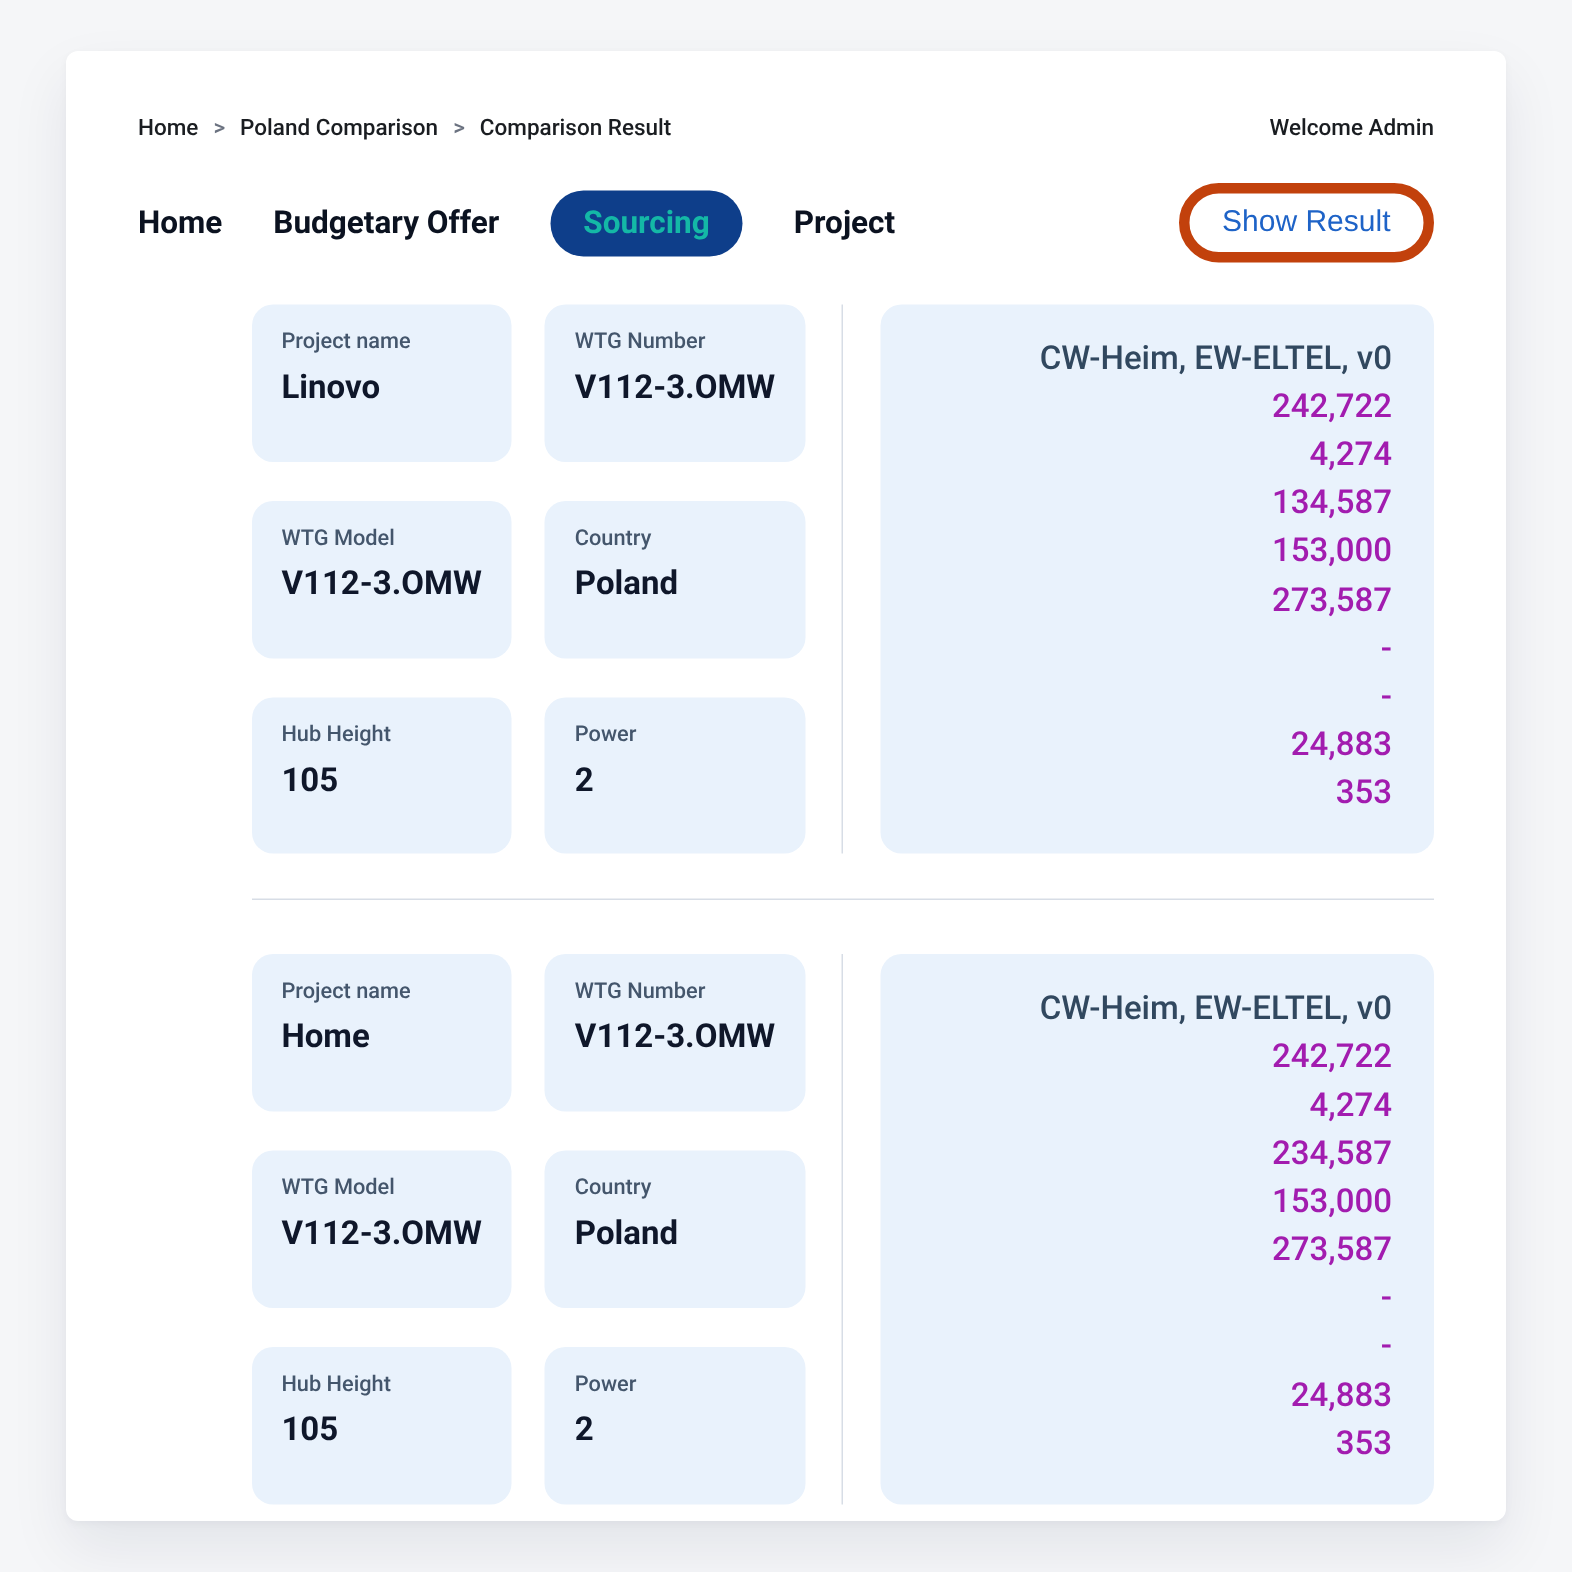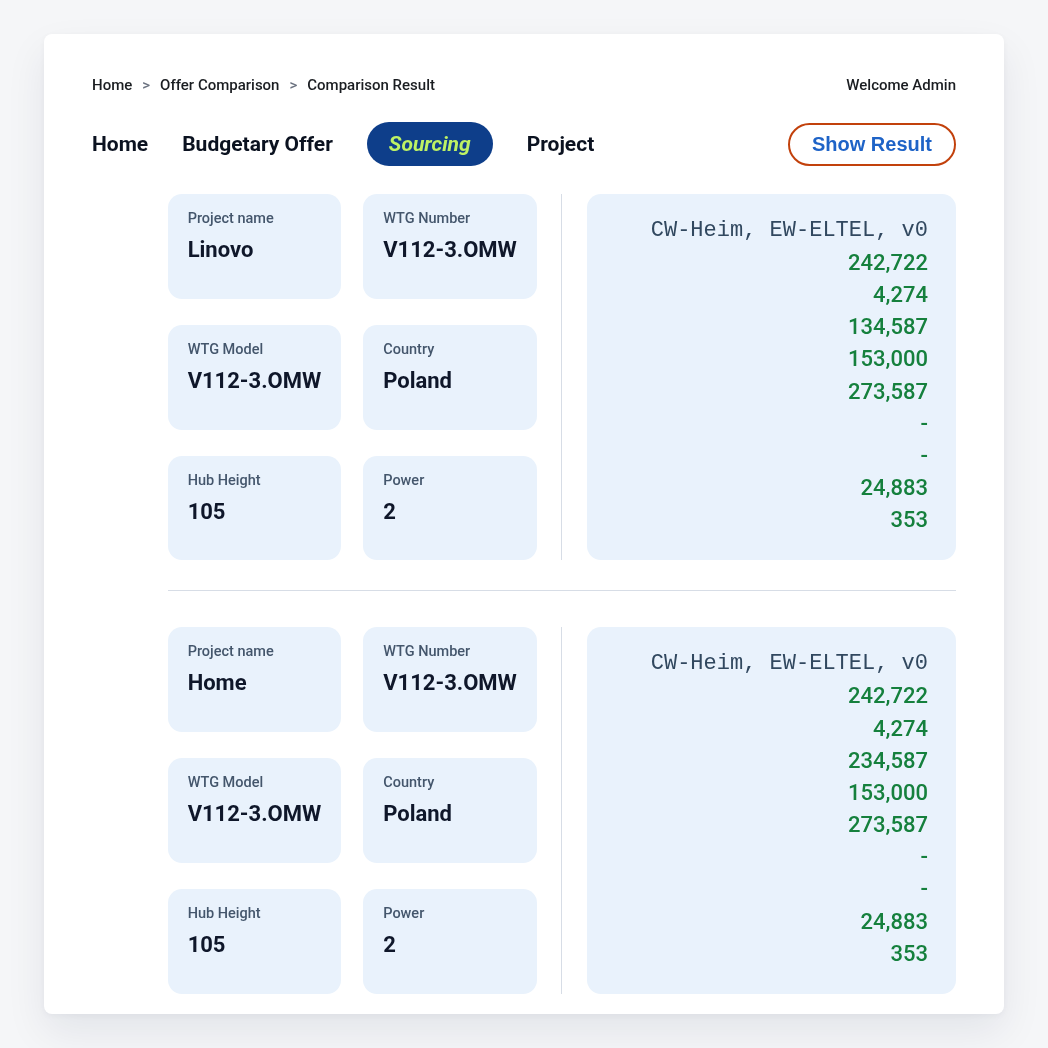--- a/index.html
+++ b/index.html
@@ -45,32 +45,31 @@
     gap: 34px;
   }
   .tab {
     font-size: 21px;
     font-weight: 700;
     color: #0b1220;
     cursor: pointer;
   }
   .tab.active {
     background: #0e3e8a;
-    color: #bef264;
+    color: #14b8a6;
     padding: 10px 22px;
     border-radius: 999px;
-    font-style: italic;
   }
   .spacer { flex: 1; }
   .show-result {
-    border: 2px solid #c2410c;
+    border: 7px solid #c2410c;
     color: #1e63c7;
     background: #ffffff;
     font-size: 20px;
-    font-weight: 700;
+    font-weight: 400;
     padding: 8px 22px;
     border-radius: 999px;
     cursor: pointer;
   }
 
   .projects {
     margin-top: 28px;
     display: flex;
     flex-direction: column;
     gap: 0;
@@ -120,39 +119,38 @@
     display: flex;
     flex-direction: column;
     align-items: flex-end;
     gap: 4px;
   }
   .result-title {
     font-size: 22px;
     font-weight: 500;
     color: #31485f;
     margin-bottom: 2px;
-    font-family: Liberation Mono, monospace;
   }
   .result-val {
     font-size: 22px;
     font-weight: 500;
-    color: #15803d;
+    color: #a21caf;
     line-height: 1.28;
   }
 </style>
 </head>
 <body>
 
 <div class="card">
 
   <div class="topbar">
     <div class="breadcrumb">
       <span>Home</span>
       <span class="chev">&gt;</span>
-      <span>Offer Comparison</span>
+      <span>Poland Comparison</span>
       <span class="chev">&gt;</span>
       <span>Comparison Result</span>
     </div>
     <div class="welcome">Welcome Admin</div>
   </div>
 
   <div class="navrow">
     <div class="tab">Home</div>
     <div class="tab">Budgetary Offer</div>
     <div class="tab active">Sourcing</div>

